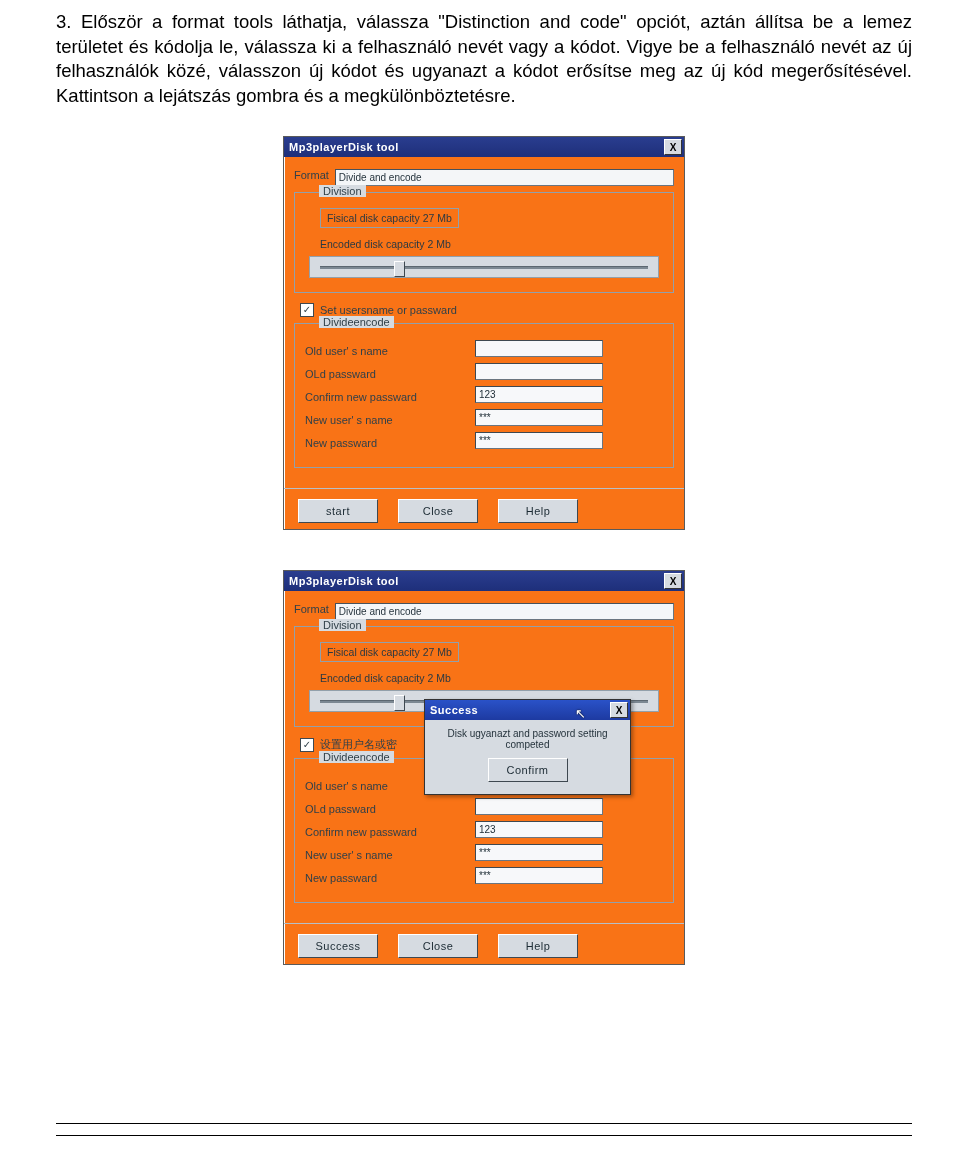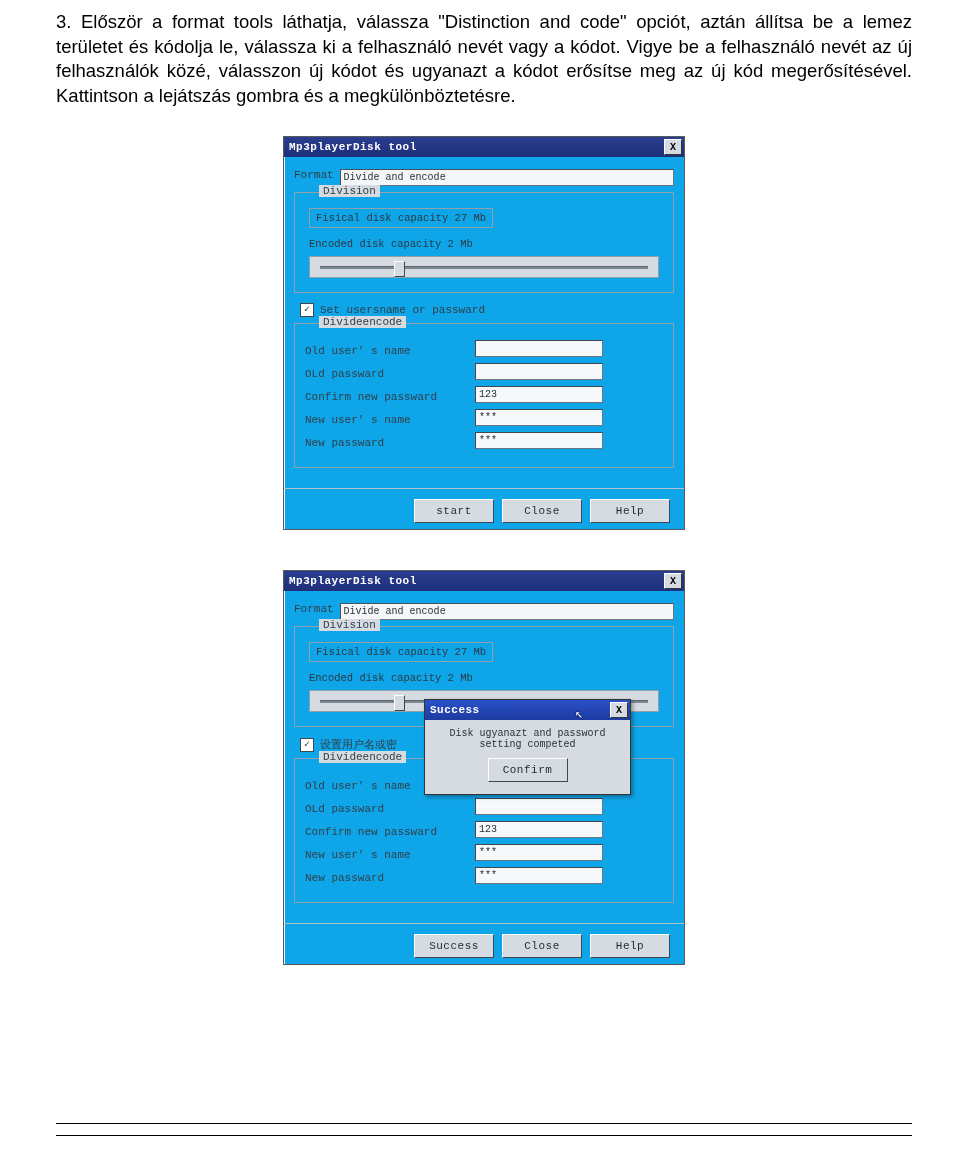--- a/index.html
+++ b/index.html
@@ -1,38 +1,38 @@
 <!DOCTYPE html>
 <html><head>
 <meta charset="utf-8">
 <style>
 html,body{margin:0;padding:0;background:#fff;color:#000;font-family:Arial,Helvetica,sans-serif}
 .page{width:960px;margin:0 auto;padding:10px 48px 0 56px;box-sizing:border-box;position:relative;min-height:1150px}
 .para{font-size:18.5px;line-height:1.33;text-align:justify;margin:0 0 8px 0}
 .screenshot-wrap{display:flex;justify-content:center;margin:28px 0 40px 0}
-.win{width:400px;background:#0ea5e9;border:1px solid #5a5a5a;box-shadow:1px 1px 0 #fff inset;font-family:Liberation Mono, monospace;color:#1b2a33;position:relative}
+.win{width:400px;background:#f97316;border:1px solid #5a5a5a;box-shadow:1px 1px 0 #fff inset;font-family:Liberation Sans, sans-serif;color:#1b2a33;position:relative}
 .titlebar{height:20px;background:linear-gradient(#2a3d8f,#1e2f7a);color:#fff;display:flex;align-items:center;font-size:11px;font-weight:bold;padding:0 2px}
 .titlebar .tspan{flex:1;padding-left:3px;letter-spacing:.5px}
 .titlebar .xbtn{width:16px;height:14px;background:#d6dbe1;color:#000;display:flex;align-items:center;justify-content:center;font-size:10px;border:1px solid #fff;border-right-color:#333;border-bottom-color:#333}
 .body{padding:8px 10px 10px 10px;font-size:11px;color:#314049}
 .row{display:flex;align-items:flex-start;margin:4px 0}
 .row .lab{white-space:nowrap}
 .field-inline{flex:1;height:15px;border:1px solid #6a7580;border-top-color:#46525c;border-left-color:#46525c;background:#f4f6f8;margin-left:6px;padding:0 3px;font-size:10px;color:#26343d;display:flex;align-items:center}
 .group{border:1px solid #92a0ab;margin:6px 0 10px 0;padding:10px 10px 12px 10px;position:relative}
 .grouplab{position:absolute;top:-8px;left:24px;background:#d6dbe1;padding:0 4px;font-size:11px}
-.readout{font-size:10.5px;color:#2b3942;margin:5px 4px}
+.readout{font-size:10.5px;color:#2b3942;margin:5px 15px}
 .slider{height:20px;border:1px solid #92a0ab;margin:6px 4px 2px 4px;position:relative;background:#d6dbe1}
 .slider .track{position:absolute;left:10px;right:10px;top:9px;height:2px;background:#7c8892;border-top:1px solid #5c6770}
 .slider .thumb{position:absolute;top:4px;width:9px;height:14px;background:#d6dbe1;border:1px solid #3e4850;border-top-color:#fff;border-left-color:#fff}
 .cbrow{display:flex;align-items:center;gap:6px;margin:8px 0 6px 6px;font-size:11px}
 .cb{width:12px;height:12px;border:1px solid #3e4850;background:#fff;display:flex;align-items:center;justify-content:center;font-size:10px;line-height:1}
 .formgrid .r{display:flex;align-items:flex-end;margin:6px 0}
 .formgrid .r .l{width:170px;font-size:11px}
 .formgrid .r .f{width:120px;height:15px;border:1px solid #6a7580;border-top-color:#3e4850;border-left-color:#3e4850;background:#f7f8fa;padding:0 3px;font-size:10px;color:#1b2a33;display:flex;align-items:center}
-.btnrow{display:flex;gap:8px;justify-content:flex-end;padding:10px 14px 6px 14px;border-top:1px solid #b6bfc7}
+.btnrow{display:flex;gap:20px;padding:10px 14px 6px 14px;border-top:1px solid #b6bfc7}
 .wbtn{min-width:78px;height:22px;background:#d6dbe1;border:1px solid #fff;border-right-color:#3e4850;border-bottom-color:#3e4850;font-size:11px;color:#1b2a33;display:flex;align-items:center;justify-content:center;letter-spacing:.5px}
 
 .modal{position:absolute;left:140px;top:128px;width:205px;background:#d6dbe1;border:1px solid #333;box-shadow:2px 2px 4px rgba(0,0,0,.35)}
 .modal .titlebar{background:linear-gradient(#2a52c8,#1d3aa1)}
 .modal .mbody{padding:8px;font-size:10px;color:#25333c;text-align:center}
 .modal .mbtn{margin:8px auto 4px auto;width:78px}
 .cursor{position:absolute;font-size:13px;color:#fff;text-shadow:0 0 2px #000;pointer-events:none}
 
 .footer{position:absolute;left:56px;right:48px;bottom:24px}
 .footer hr{border:none;border-top:1.5px solid #000;margin:2px 0}

